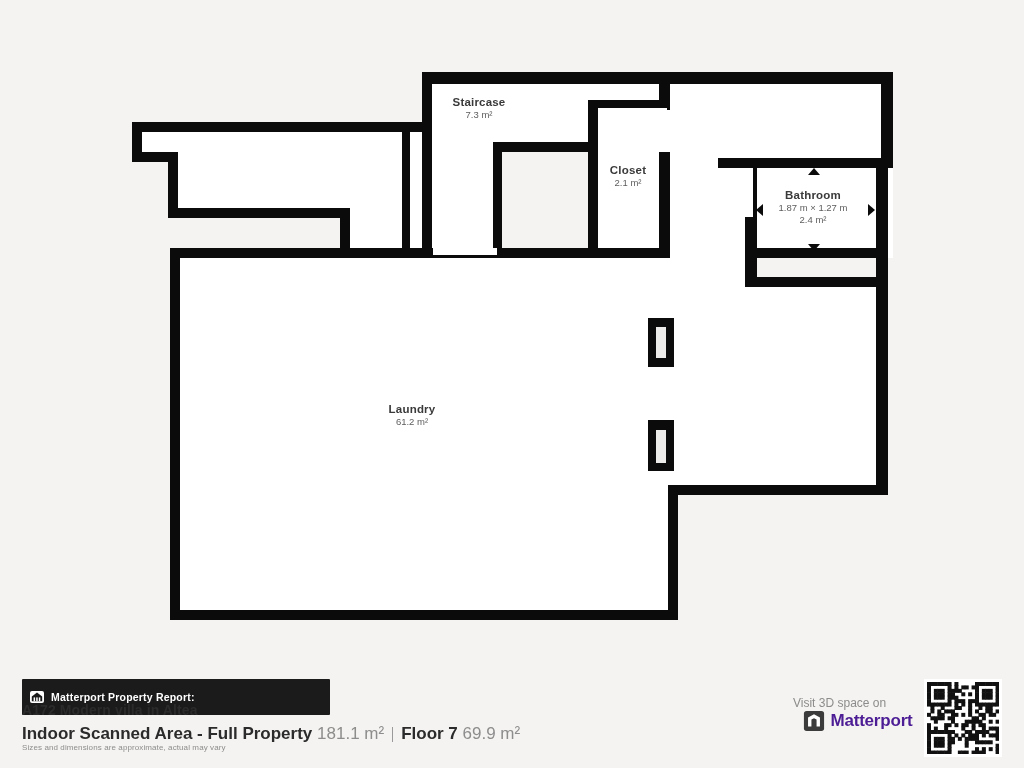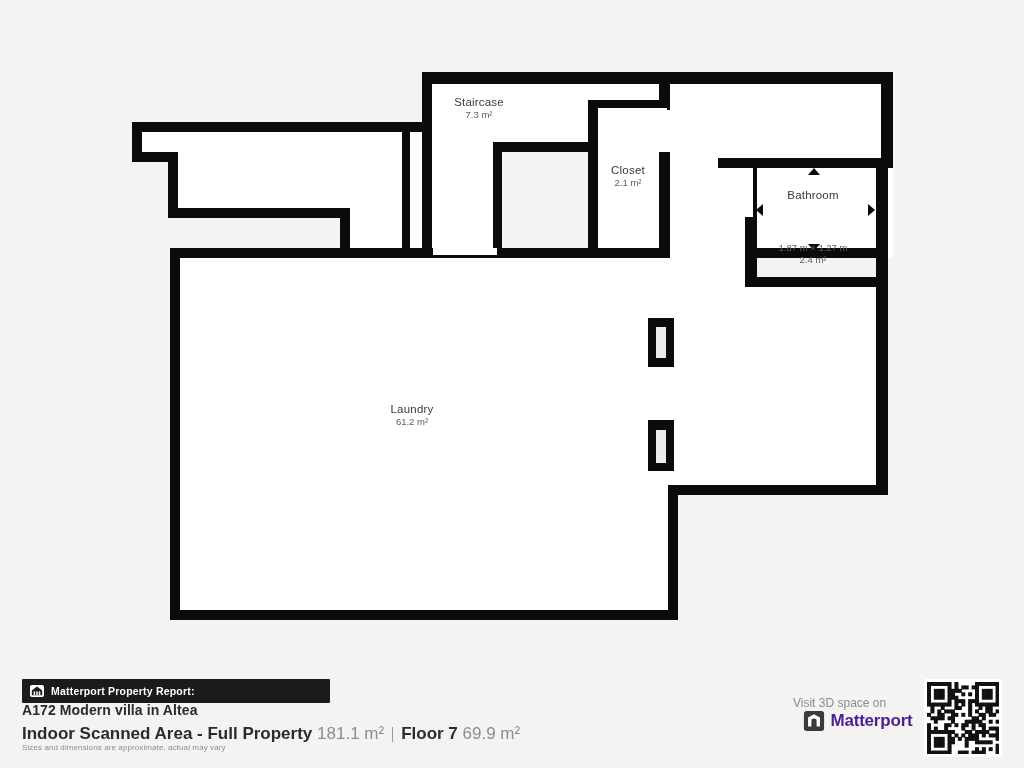--- a/index.html
+++ b/index.html
@@ -6,28 +6,28 @@
   body{
     width:1024px;height:768px;
     background:#f4f3f1;
     font-family:"Liberation Sans","DejaVu Sans",sans-serif;
     position:relative;overflow:hidden;
   }
   .stage{position:absolute;inset:0;width:1024px;height:768px;}
   svg{display:block;}
   
   .room-label{position:absolute;text-align:center;pointer-events:none;}
-  .room-name{font-size:11.5px;font-weight:normal;color:#3a3a3a;line-height:13px;letter-spacing:.2px;text-align:center;}
-  .room-dims{font-size:9.5px;color:#5d5d5d;line-height:12px;margin-top:40px;}
+  .room-name{font-size:11.5px;font-weight:bold;color:#3a3a3a;line-height:13px;letter-spacing:.2px;text-align:center;}
+  .room-dims{font-size:9.5px;color:#5d5d5d;line-height:12px;}
   .room-area{font-size:9.5px;color:#5d5d5d;line-height:12px;}
   
   .report-badge{
     position:absolute;left:22px;top:679px;width:308px;height:20px;
     background:#1b1b1b;display:flex;align-items:center;gap:7px;
-    padding:12px 8px;box-sizing:border-box;border-radius:1px;
+    padding:18px 8px;box-sizing:border-box;border-radius:1px;
   }
   .report-badge span{color:#ffffff;font-size:10.5px;font-weight:bold;letter-spacing:.2px;}
   .property-title{position:absolute;left:22px;top:702px;font-size:14px;font-weight:bold;color:#2b2b2b;letter-spacing:.1px;}
   .info-row{position:absolute;left:22px;top:724px;display:flex;align-items:center;font-size:17px;white-space:pre;}
   .info-bold{font-weight:bold;color:#2b2b2b;}
   .info-val{color:#8d8d8d;}
   .info-divider{display:inline-block;width:1px;height:15px;background:#9a9a9a;margin:0 8px;}
   .disclaimer{position:absolute;left:22px;top:743px;font-size:8px;color:#8d8d8d;letter-spacing:.1px;}
   .visit-label{position:absolute;left:793px;top:696px;width:130px;text-align:left;font-size:12px;color:#8c8c8c;}
   .brand-row{position:absolute;left:793px;top:710px;width:130px;display:flex;align-items:center;justify-content:center;gap:5px;cursor:pointer;}

